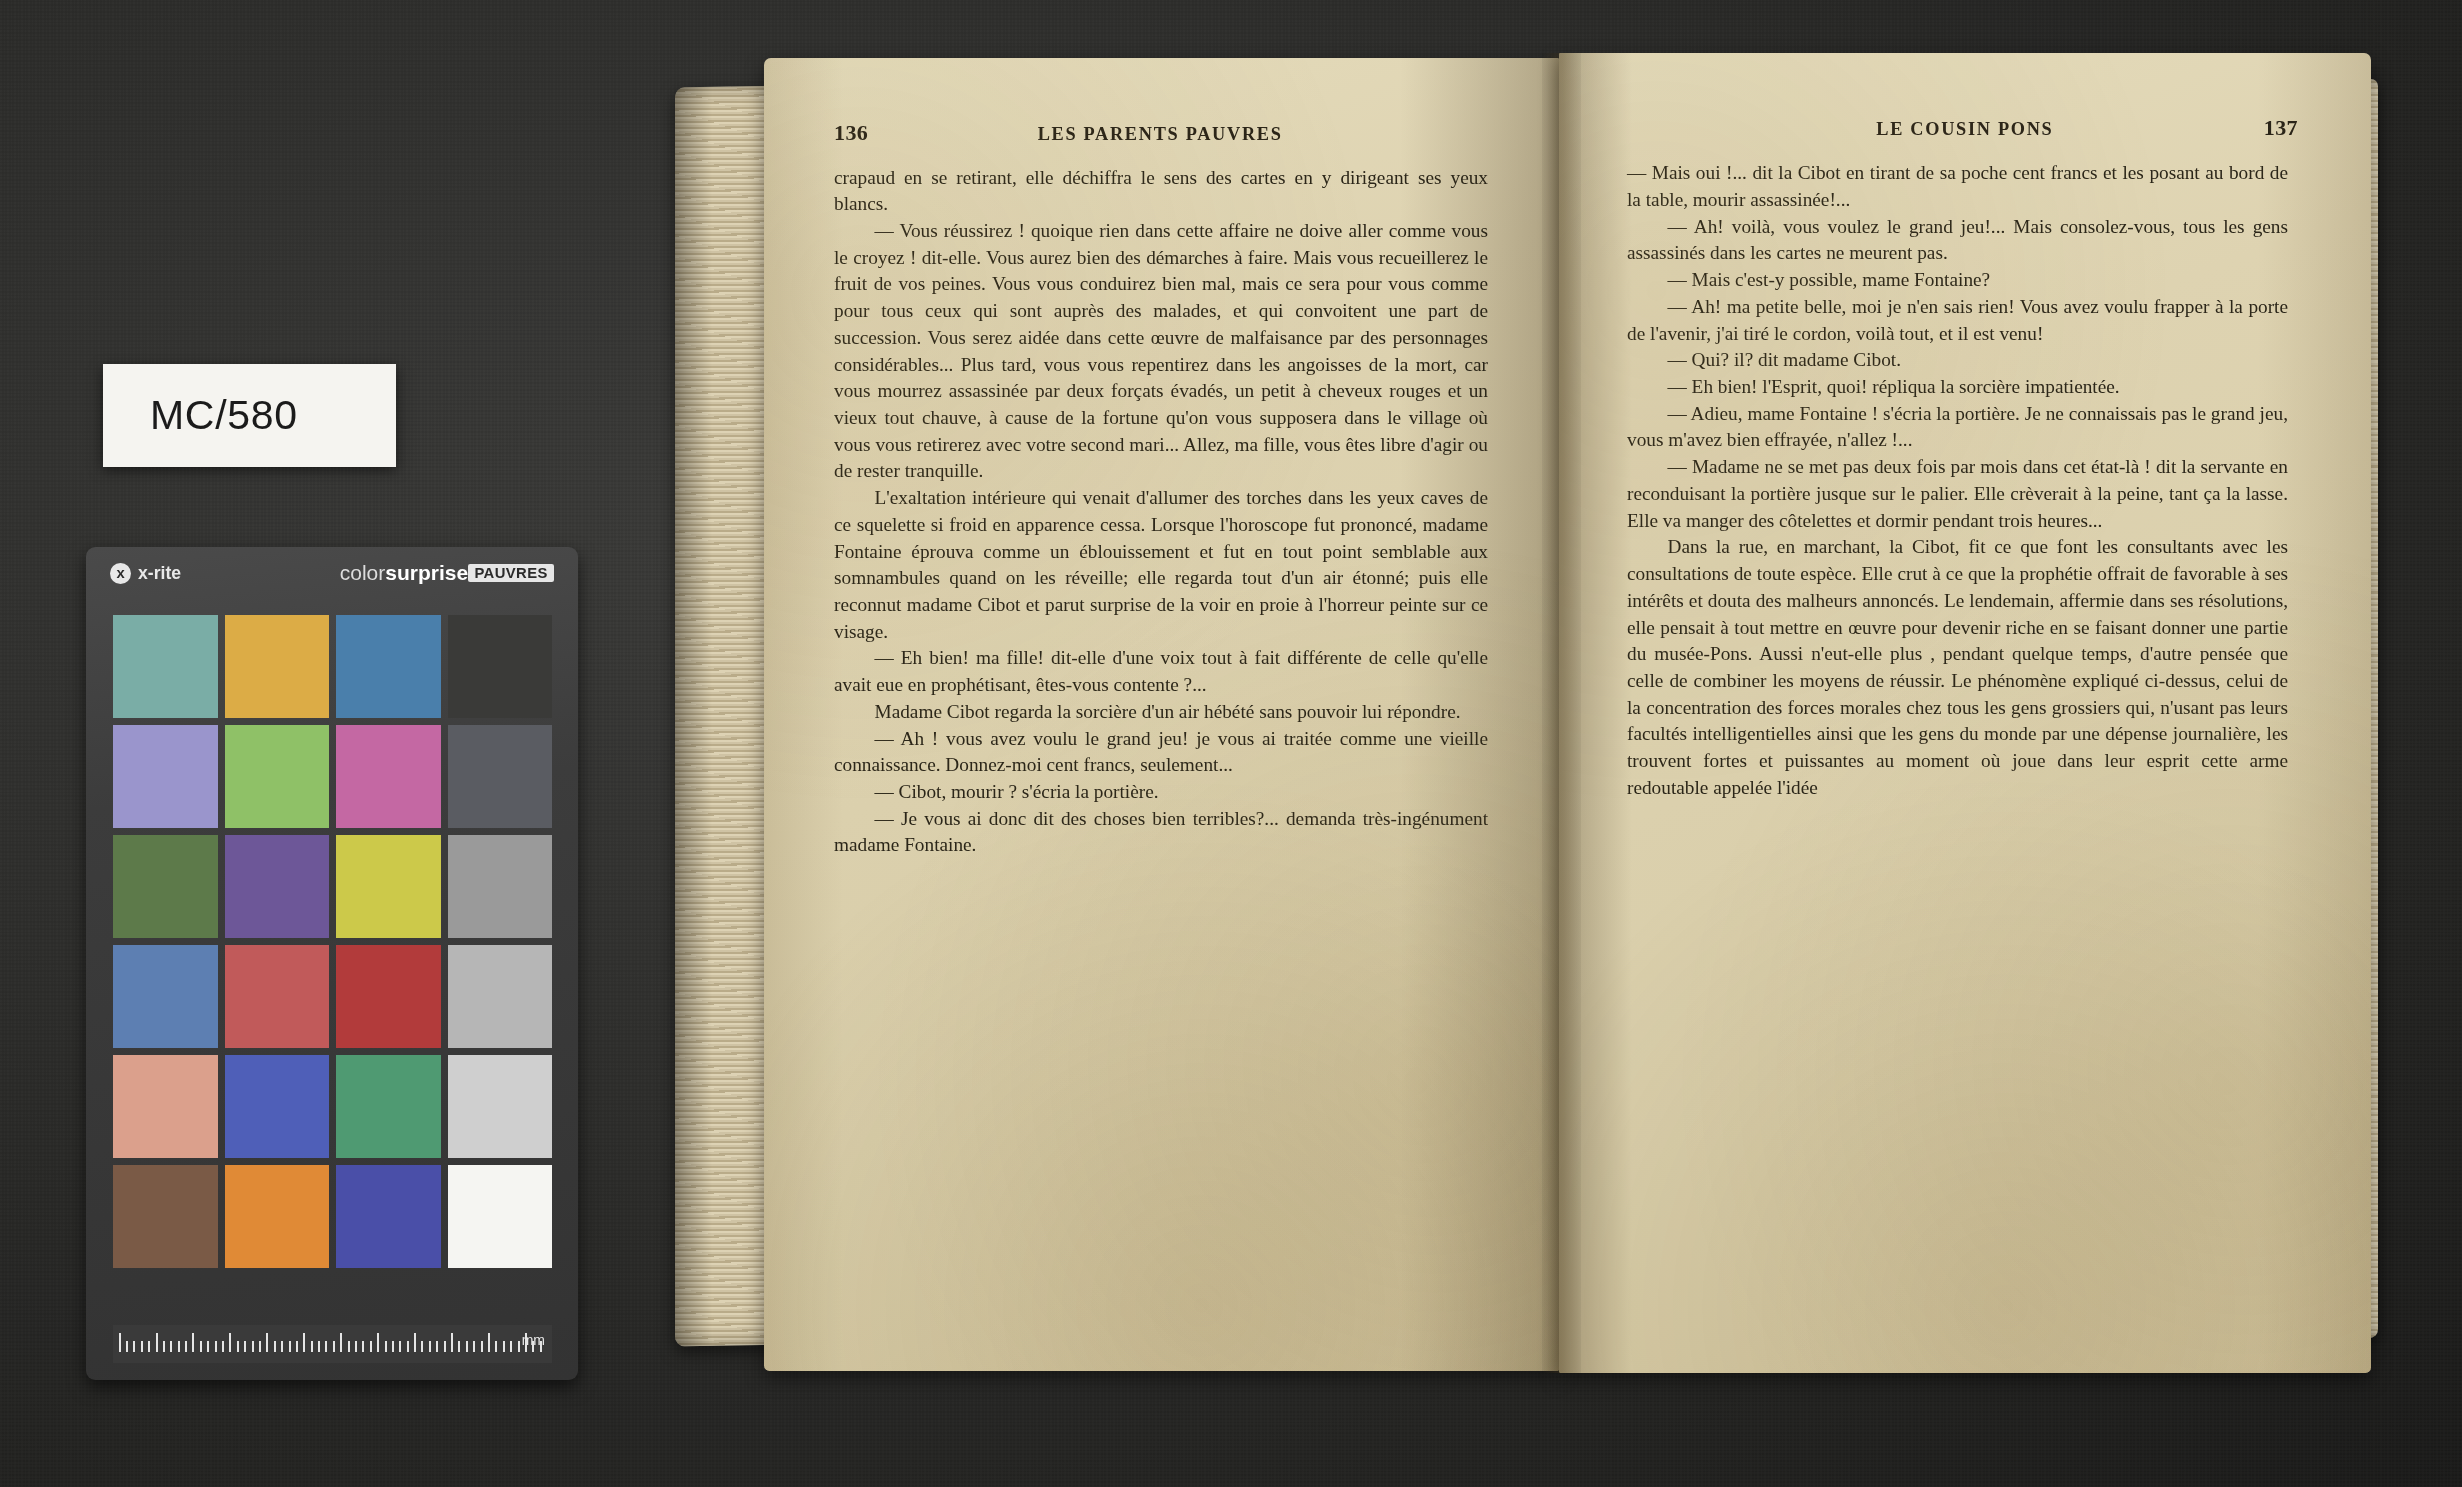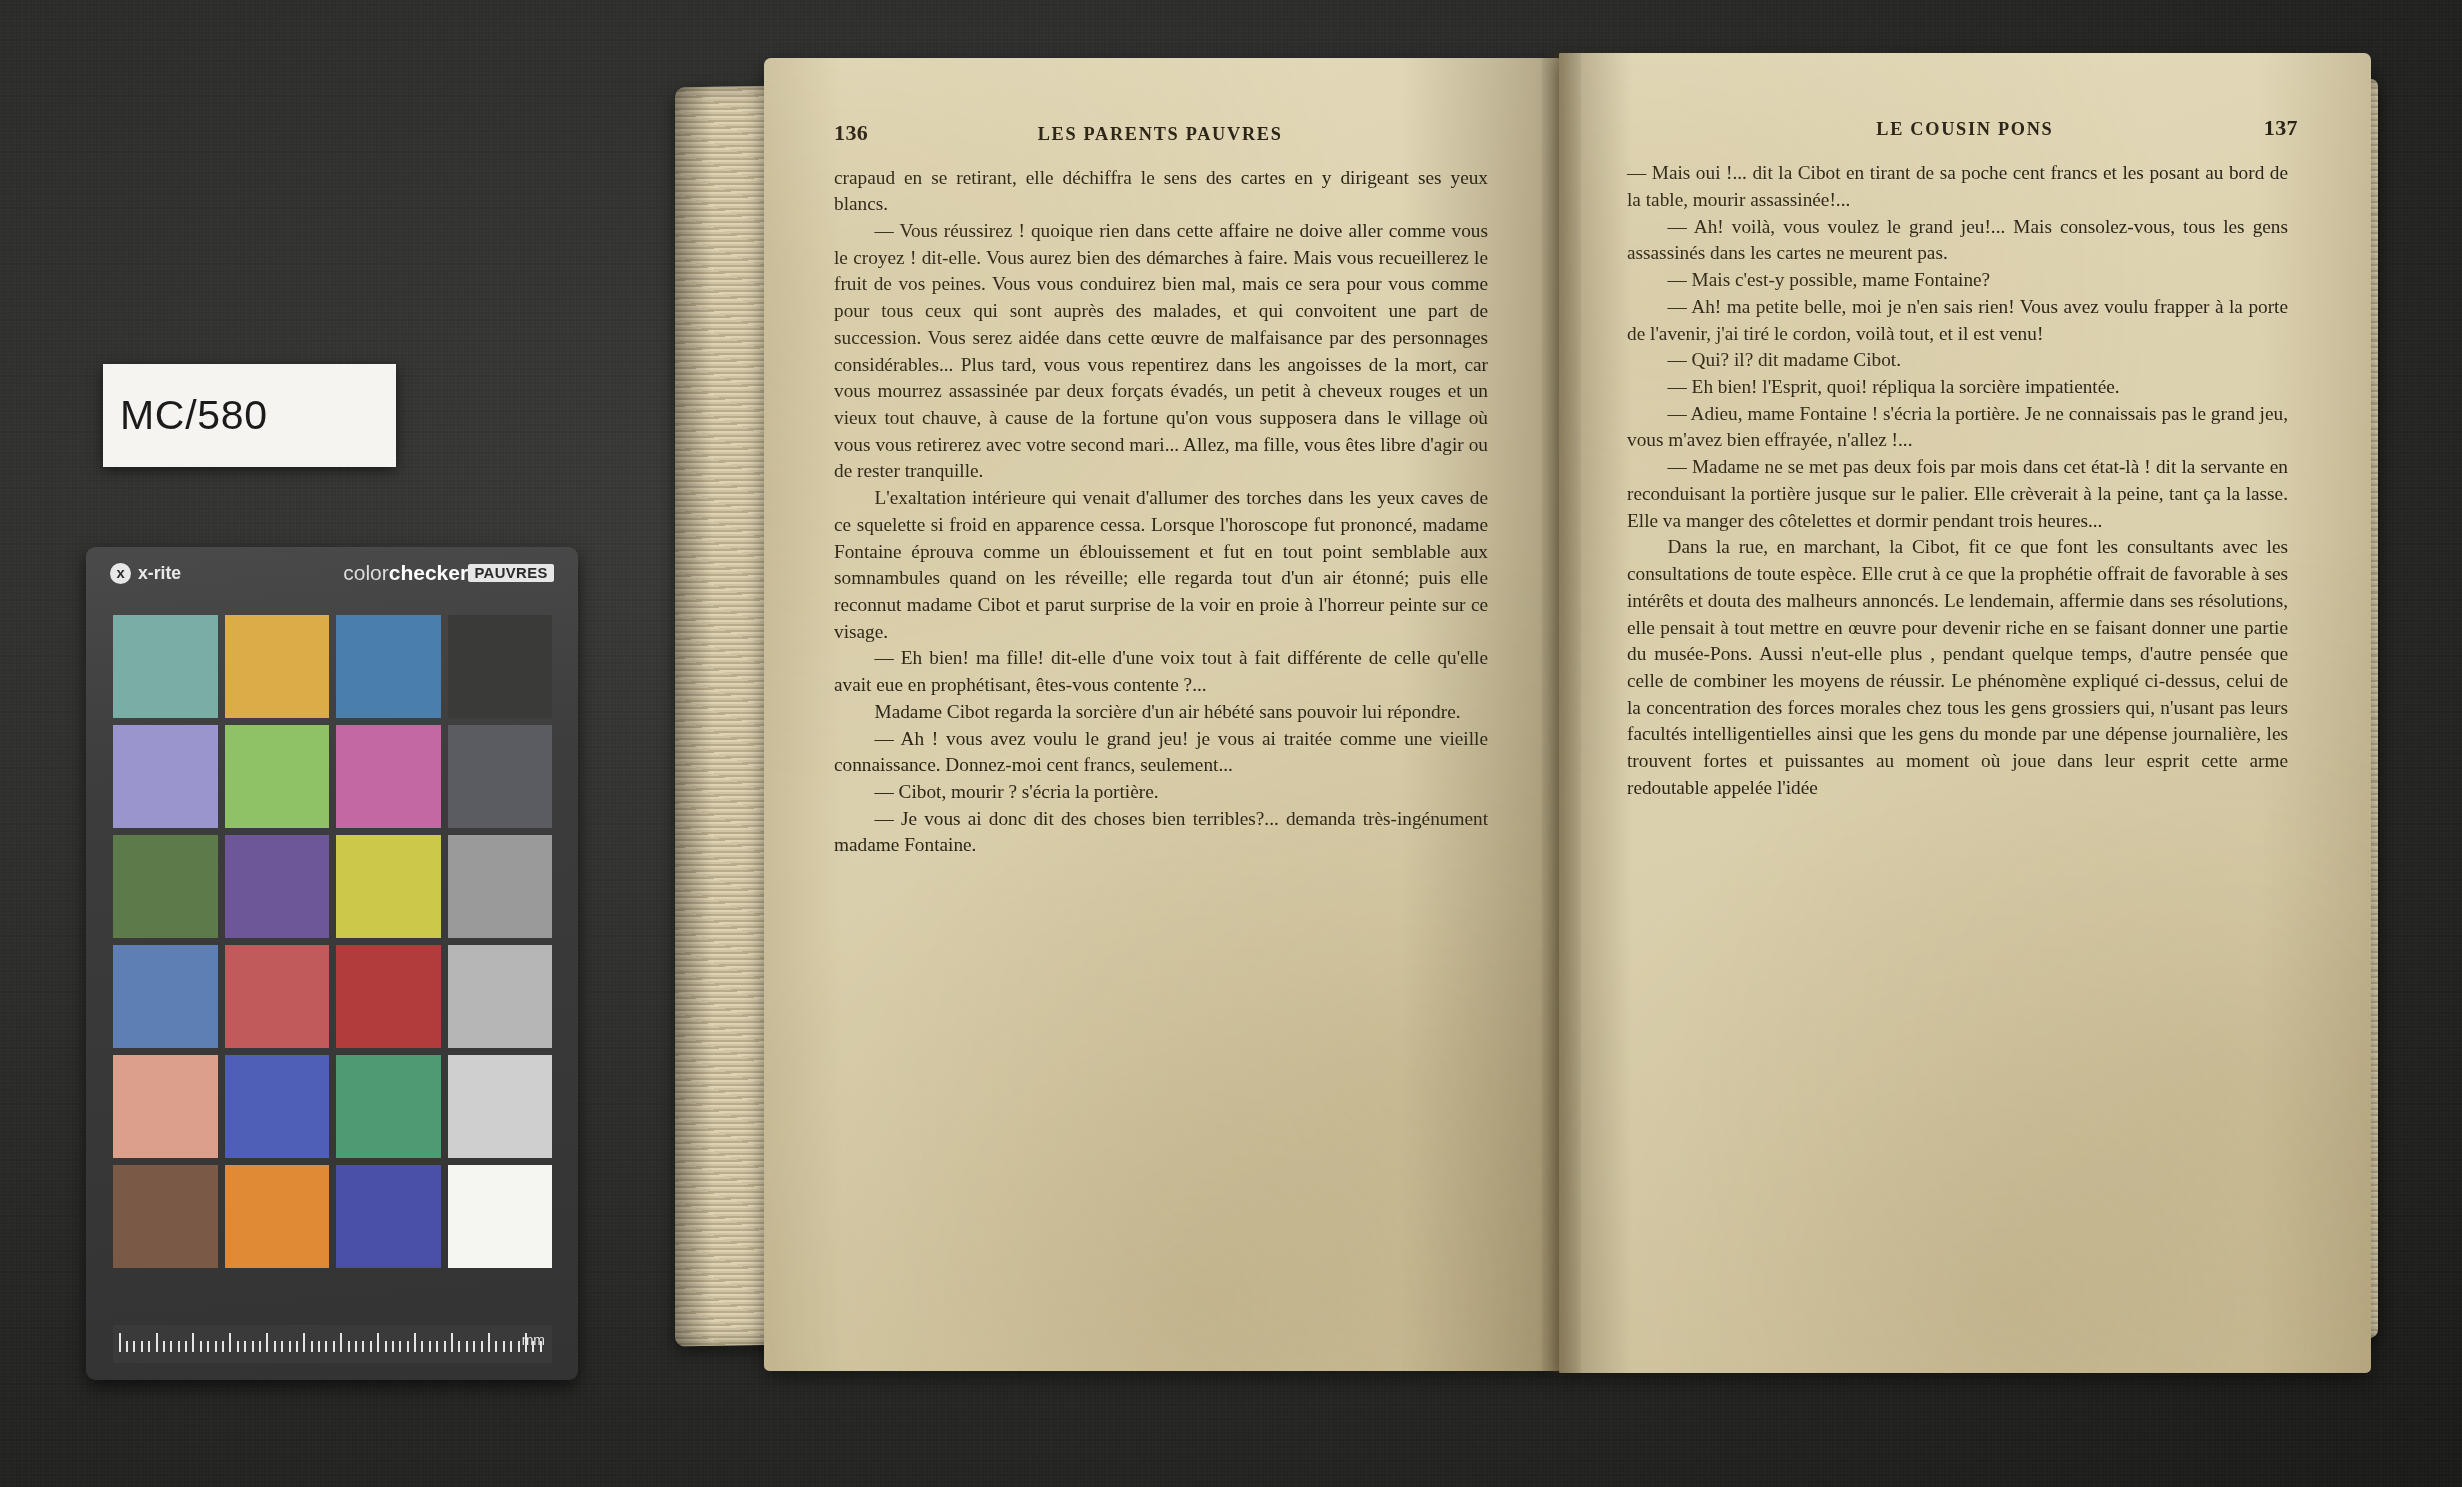--- a/index.html
+++ b/index.html
@@ -42,21 +42,21 @@
     background: #f5f4f0;
     box-shadow: 0 4.2px 12.7px rgba(0,0,0,.55);
     display: flex;
     align-items: center;
     justify-content: flex-start;
   }
   #label-card .txt {
     font-family: "Liberation Sans", sans-serif;
     font-size: 41px;
     color: #1b1b1b;
-    padding-left: 17px;
+    padding-left: 47px;
     letter-spacing: 0.7px;
   }
 
   
   #colorchecker {
     position: absolute;
     left: 86px;
     top: 547px;
     width: 492px;
     height: 833px;
@@ -304,21 +304,21 @@
 </div>
 
 <div id="colorchecker">
   <div class="cc-header">
     <div class="cc-brand">
       <span class="cc-xmark">x</span>
       <span>x-rite</span>
     </div>
     <div class="cc-title">
       <span class="light">color</span>
-        <span class="bold">checker</span>
+        <span class="bold">surprise</span>
       <span class="classic">PAUVRES</span>
     </div>
   </div>
 
   <div id="swatch-grid">
       <div class="swatch" style="background: rgb(122, 173, 166);"></div>
       <div class="swatch" style="background: rgb(220, 172, 70);"></div>
       <div class="swatch" style="background: rgb(74, 127, 171);"></div>
       <div class="swatch" style="background: rgb(58, 58, 56);"></div>
       <div class="swatch" style="background: rgb(154, 149, 204);"></div>

